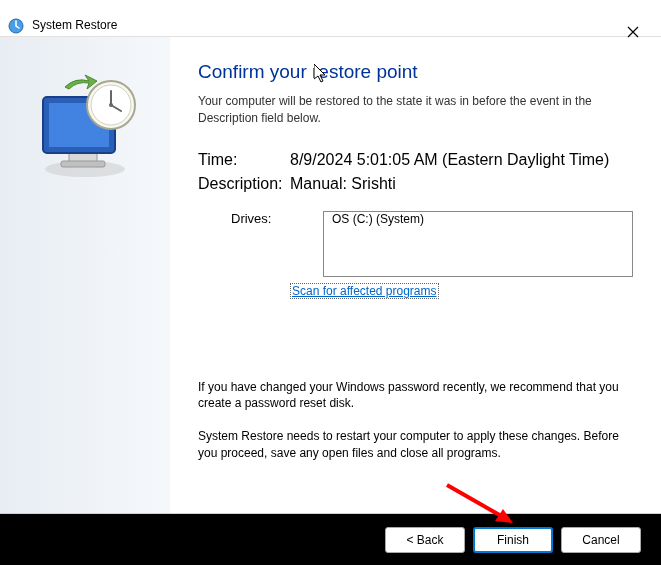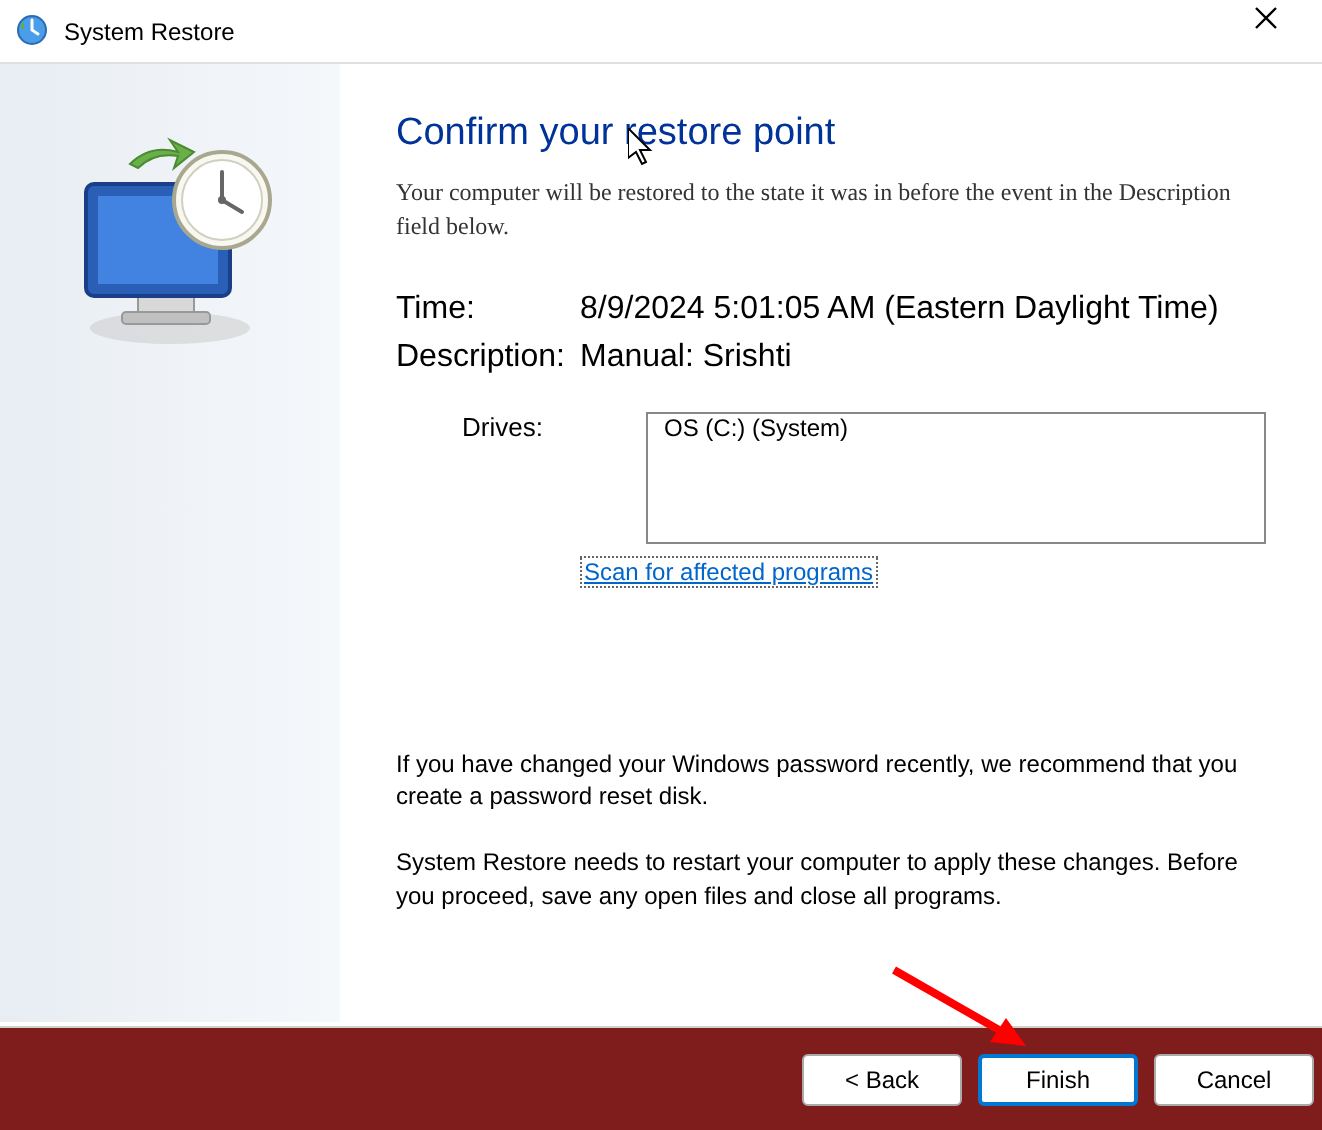--- a/index.html
+++ b/index.html
@@ -8,22 +8,22 @@
       font-size: 13px;
       background: #fff;
       width: 661px;
       height: 565px;
       overflow: hidden;
       position: relative;
     }
     .titlebar {
       height: 32px;
       display: flex;
-      align-items: flex-end;
-      padding: 8px 8px;
+      align-items: flex-start;
+      padding: 18px 8px;
       background: #fff;
       border-bottom: 1px solid #e0e0e0;
     }
     .titlebar-icon {
       width: 16px;
       height: 16px;
       margin-right: 8px;
       display: inline-flex;
       align-items: center;
       justify-content: center;
@@ -66,21 +66,20 @@
       font-size: 19px;
       font-weight: 400;
       color: #003399;
       margin-bottom: 10px;
     }
     .subtext {
       font-size: 12px;
       color: #333;
       line-height: 1.4;
       margin-bottom: 24px;
-      font-family: Liberation Serif, serif;
     }
     .row {
       display: flex;
       margin-bottom: 6px;
       font-size: 16px;
     }
     .label {
       width: 92px;
       color: #000;
     }
@@ -124,25 +123,25 @@
     .notes p {
       margin-bottom: 16px;
     }
     .footer {
       position: absolute;
       bottom: 0;
       left: 0;
       right: 0;
       height: 52px;
       border-top: 1px solid #d0d0d0;
-      background: #7f1d1d;
+      background: #000000;
       display: flex;
       align-items: center;
       justify-content: flex-end;
-      padding: 0 4px;
+      padding: 0 20px;
       gap: 8px;
     }
     .btn {
       min-width: 80px;
       height: 26px;
       background: #fff;
       border: 1px solid #aaa;
       border-radius: 3px;
       font-size: 12px;
       cursor: pointer;

